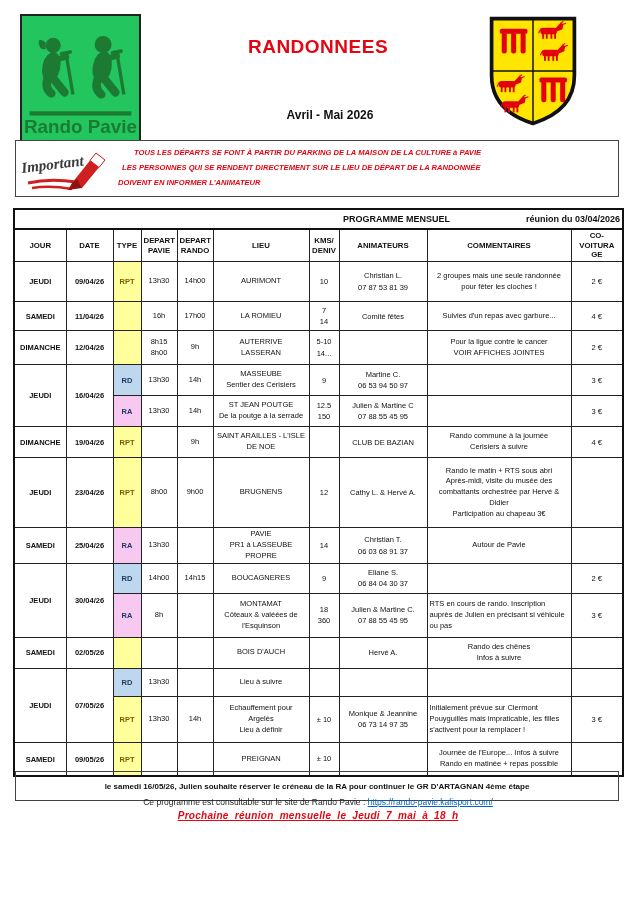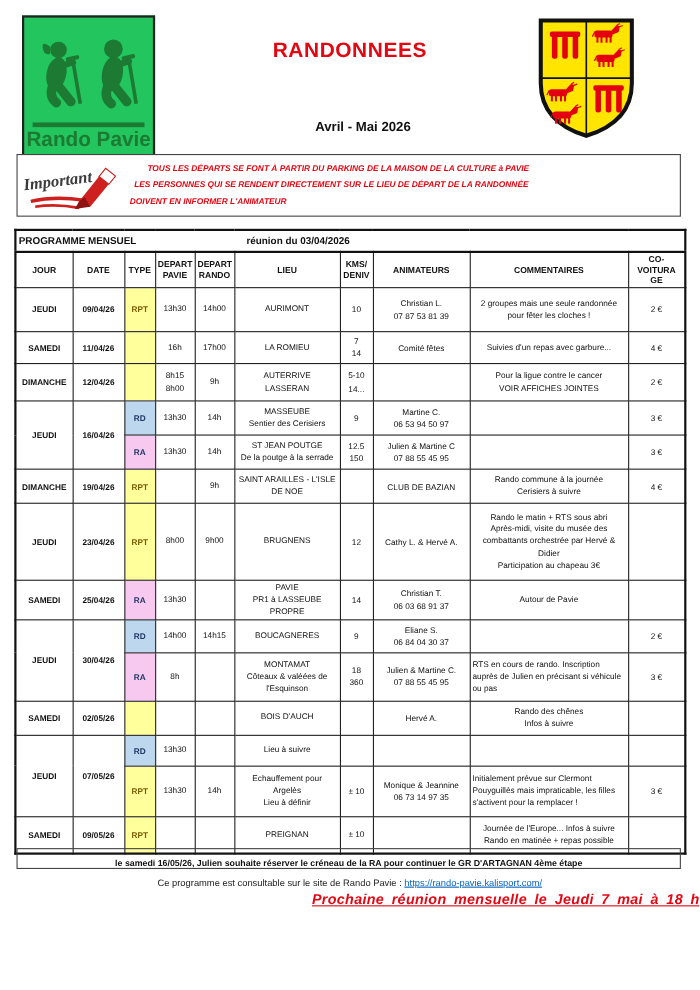--- a/index.html
+++ b/index.html
@@ -27,40 +27,40 @@
   .notice-lines .nl0 { margin-left:16px; }
   .notice-lines .nl1 { margin-left:4px; }
   .notice-lines .nl2 { margin-left:0px; }
 
   
   table.prog { position:absolute; left:13px; top:208px; width:609px;
                border-collapse:collapse; table-layout:fixed; border:2px solid #111; }
   table.prog td, table.prog th { border:1px solid #222; vertical-align:middle;
                text-align:center; padding:1px 2px; font-size:7.5px; overflow:hidden; }
   tr.title-row td { height:20px; border-bottom:2px solid #111; font-size:9px; font-weight:bold; }
-  .title-inner { display:flex; justify-content:flex-start; gap:100px; align-items:center; }
+  .title-inner { display:flex; justify-content:flex-end; gap:76px; align-items:center; }
   tr.head-row th { height:32px; font-size:7.8px; font-weight:bold; white-space:pre-line; line-height:1.25; background:#fff; }
   td.c-day, td.c-date { font-weight:bold; }
   td.c-type { font-weight:bold; }
   td.c-time { font-size:7.5px; white-space:pre-line; line-height:1.4; }
   td.c-lieu { font-size:7.2px; white-space:pre-line; line-height:1.45; }
   td.c-kms  { font-size:7.3px; white-space:pre-line; line-height:1.5; }
   td.c-anim { font-size:7.3px; white-space:pre-line; line-height:1.5; }
   td.c-comm { font-size:6.9px; white-space:pre-line; line-height:1.45; }
   td.c-comm.left { text-align:left; }
   td.c-cov  { text-align:right; padding-right:4px; font-size:7.3px; }
 
   
-  .foot-note { position:absolute; left:15px; top:771px; width:604px; height:19px;
-               border:1px solid #444; display:flex; align-items:flex-end; justify-content:center;
+  .foot-note { position:absolute; left:15px; top:771px; width:604px; height:30px;
+               border:1px solid #444; display:flex; align-items:center; justify-content:center;
                font-size:8px; font-weight:bold; color:#111; }
   .site-line { position:absolute; left:0; top:797px; width:100%; text-align:center; font-size:8.5px; color:#222; }
   .site-line a { color:#0563c1; text-decoration:underline; }
-  .reunion-line { position:absolute; left:0; top:810px; width:100%; text-align:right;
-                  font-size:13px; font-weight:bold; font-style:italic; color:#e30613;
+  .reunion-line { position:absolute; left:0; top:810px; width:100%; text-align:center;
+                  font-size:10px; font-weight:bold; font-style:italic; color:#e30613;
                   text-decoration:underline; word-spacing:3px; letter-spacing:.3px; }
   .contact-line { position:absolute; left:0; top:826px; width:100%; text-align:center;
                   font-size:8.5px; color:#333; }
   .phone-icon { font-size:8px; color:#666; margin:0 3px; }
 </style>
 </head>
 <body>
 
 <div id="page">
 

